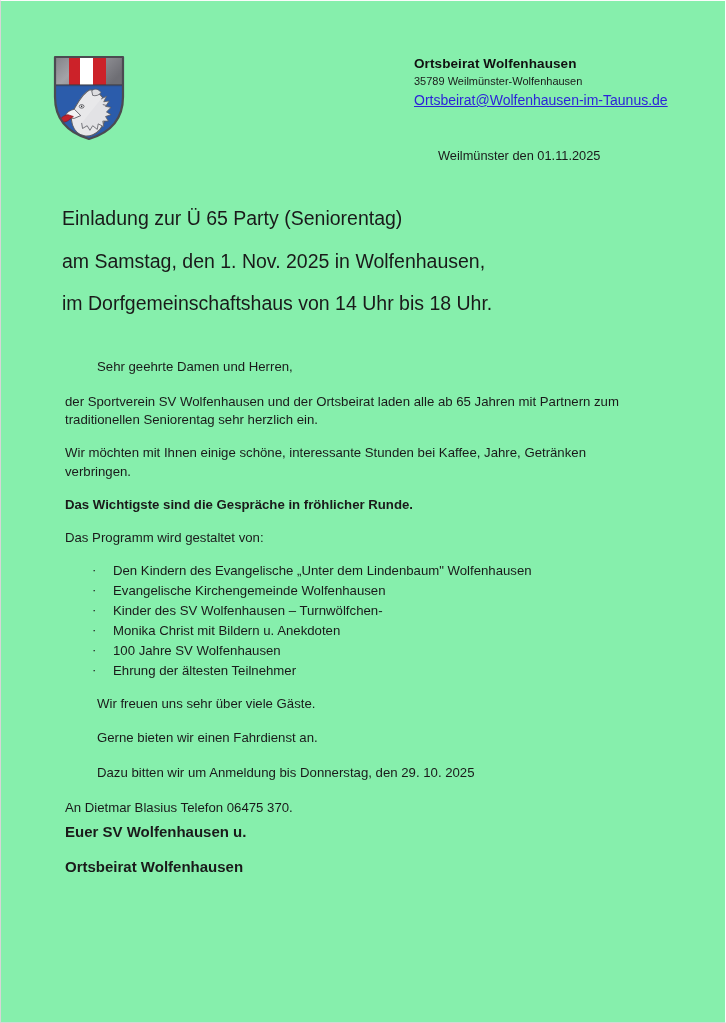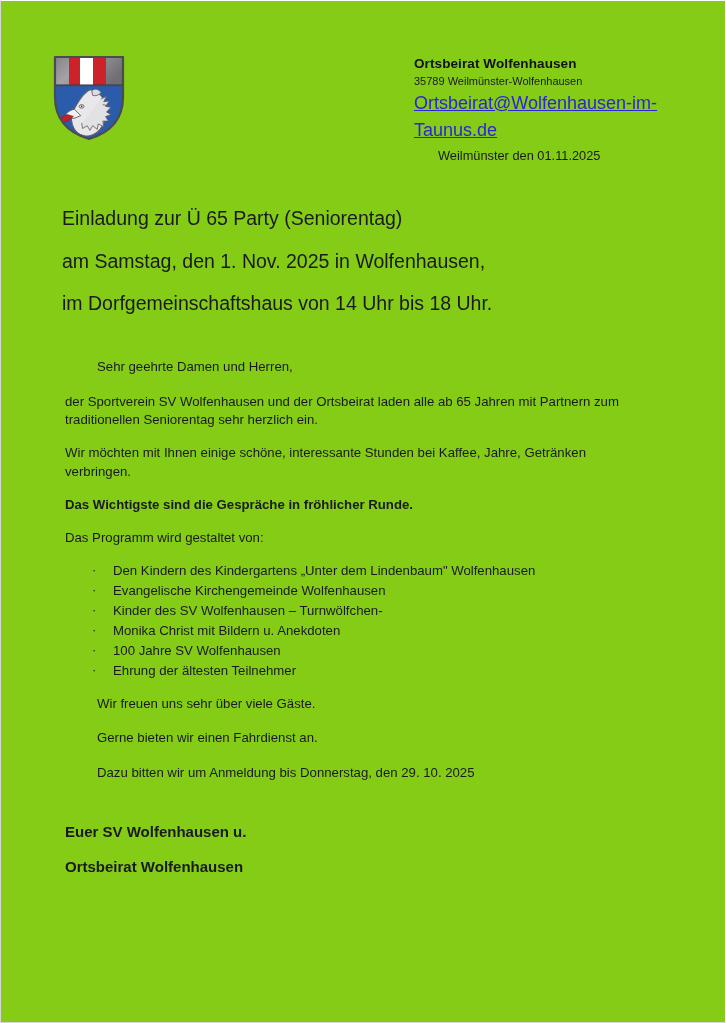--- a/index.html
+++ b/index.html
@@ -10,21 +10,21 @@
   }
   body {
     font-family: "Liberation Sans", sans-serif;
     color: #1a1a1a;
   }
   .page {
     position: relative;
     width: 726px;
     height: 1023px;
     box-sizing: border-box;
-    background: #84cc16;
+    background: #86efac;
     overflow: hidden;
     border-left: 1px solid #d6d6d6;
     border-bottom: 1px solid #d6d6d6;
     border-right: 1px solid #fbfbfb;
     border-top: 1px solid #fbfbfb;
   }
 
   
   .letterhead {
     position: absolute;
@@ -56,21 +56,21 @@
     color: #111111;
   }
   .sender-addr {
     margin-top: 0;
     font-size: 11px;
     line-height: 1.5;
     color: #1a1a1a;
   }
   .sender-email {
     display: inline-block;
-    font-size: 18px;
+    font-size: 14px;
     line-height: 1.5;
     color: #2d24d8;
     text-decoration: underline;
     cursor: pointer;
   }
   .date-line {
     position: absolute;
     left: 437px;
     top: 147px;
     font-size: 12.8px;
@@ -222,34 +222,35 @@
 
     <p class="para">der Sportverein SV Wolfenhausen und der Ortsbeirat laden alle ab 65 Jahren mit Partnern zum traditionellen Seniorentag sehr herzlich ein.</p>
 
     <p class="para">Wir möchten mit Ihnen einige schöne, interessante Stunden bei Kaffee, Jahre, Getränken verbringen.</p>
 
     <p class="para bold">Das Wichtigste sind die Gespräche in fröhlicher Runde.</p>
 
     <p class="para tight">Das Programm wird gestaltet von:</p>
 
     <ul class="bullets">
-      <li>Den Kindern des Kindergartens „Unter dem Lindenbaum" Wolfenhausen</li>
+      <li>Den Kindern des Evangelische „Unter dem Lindenbaum" Wolfenhausen</li>
       <li>Evangelische Kirchengemeinde Wolfenhausen</li>
       <li>Kinder des SV Wolfenhausen – Turnwölfchen-</li>
       <li>Monika Christ mit Bildern u. Anekdoten</li>
       <li>100 Jahre SV Wolfenhausen</li>
       <li>Ehrung der ältesten Teilnehmer</li>
     </ul>
 
     <p class="para gap-lg">Wir freuen uns sehr über viele Gäste.</p>
 
     <p class="para gap-lg">Gerne bieten wir einen Fahrdienst an.</p>
 
     <p class="para gap-lg">Dazu bitten wir um Anmeldung bis Donnerstag, den 29. 10. 2025</p>
 
+    <p class="para">An  Dietmar Blasius Telefon 06475 370.</p>
   </div>
 
   <div class="signature">
     <div class="sig-line">Euer SV Wolfenhausen u.</div>
     <div class="sig-line">Ortsbeirat Wolfenhausen</div>
   </div>
 
 </div>
 
 </body></html>

